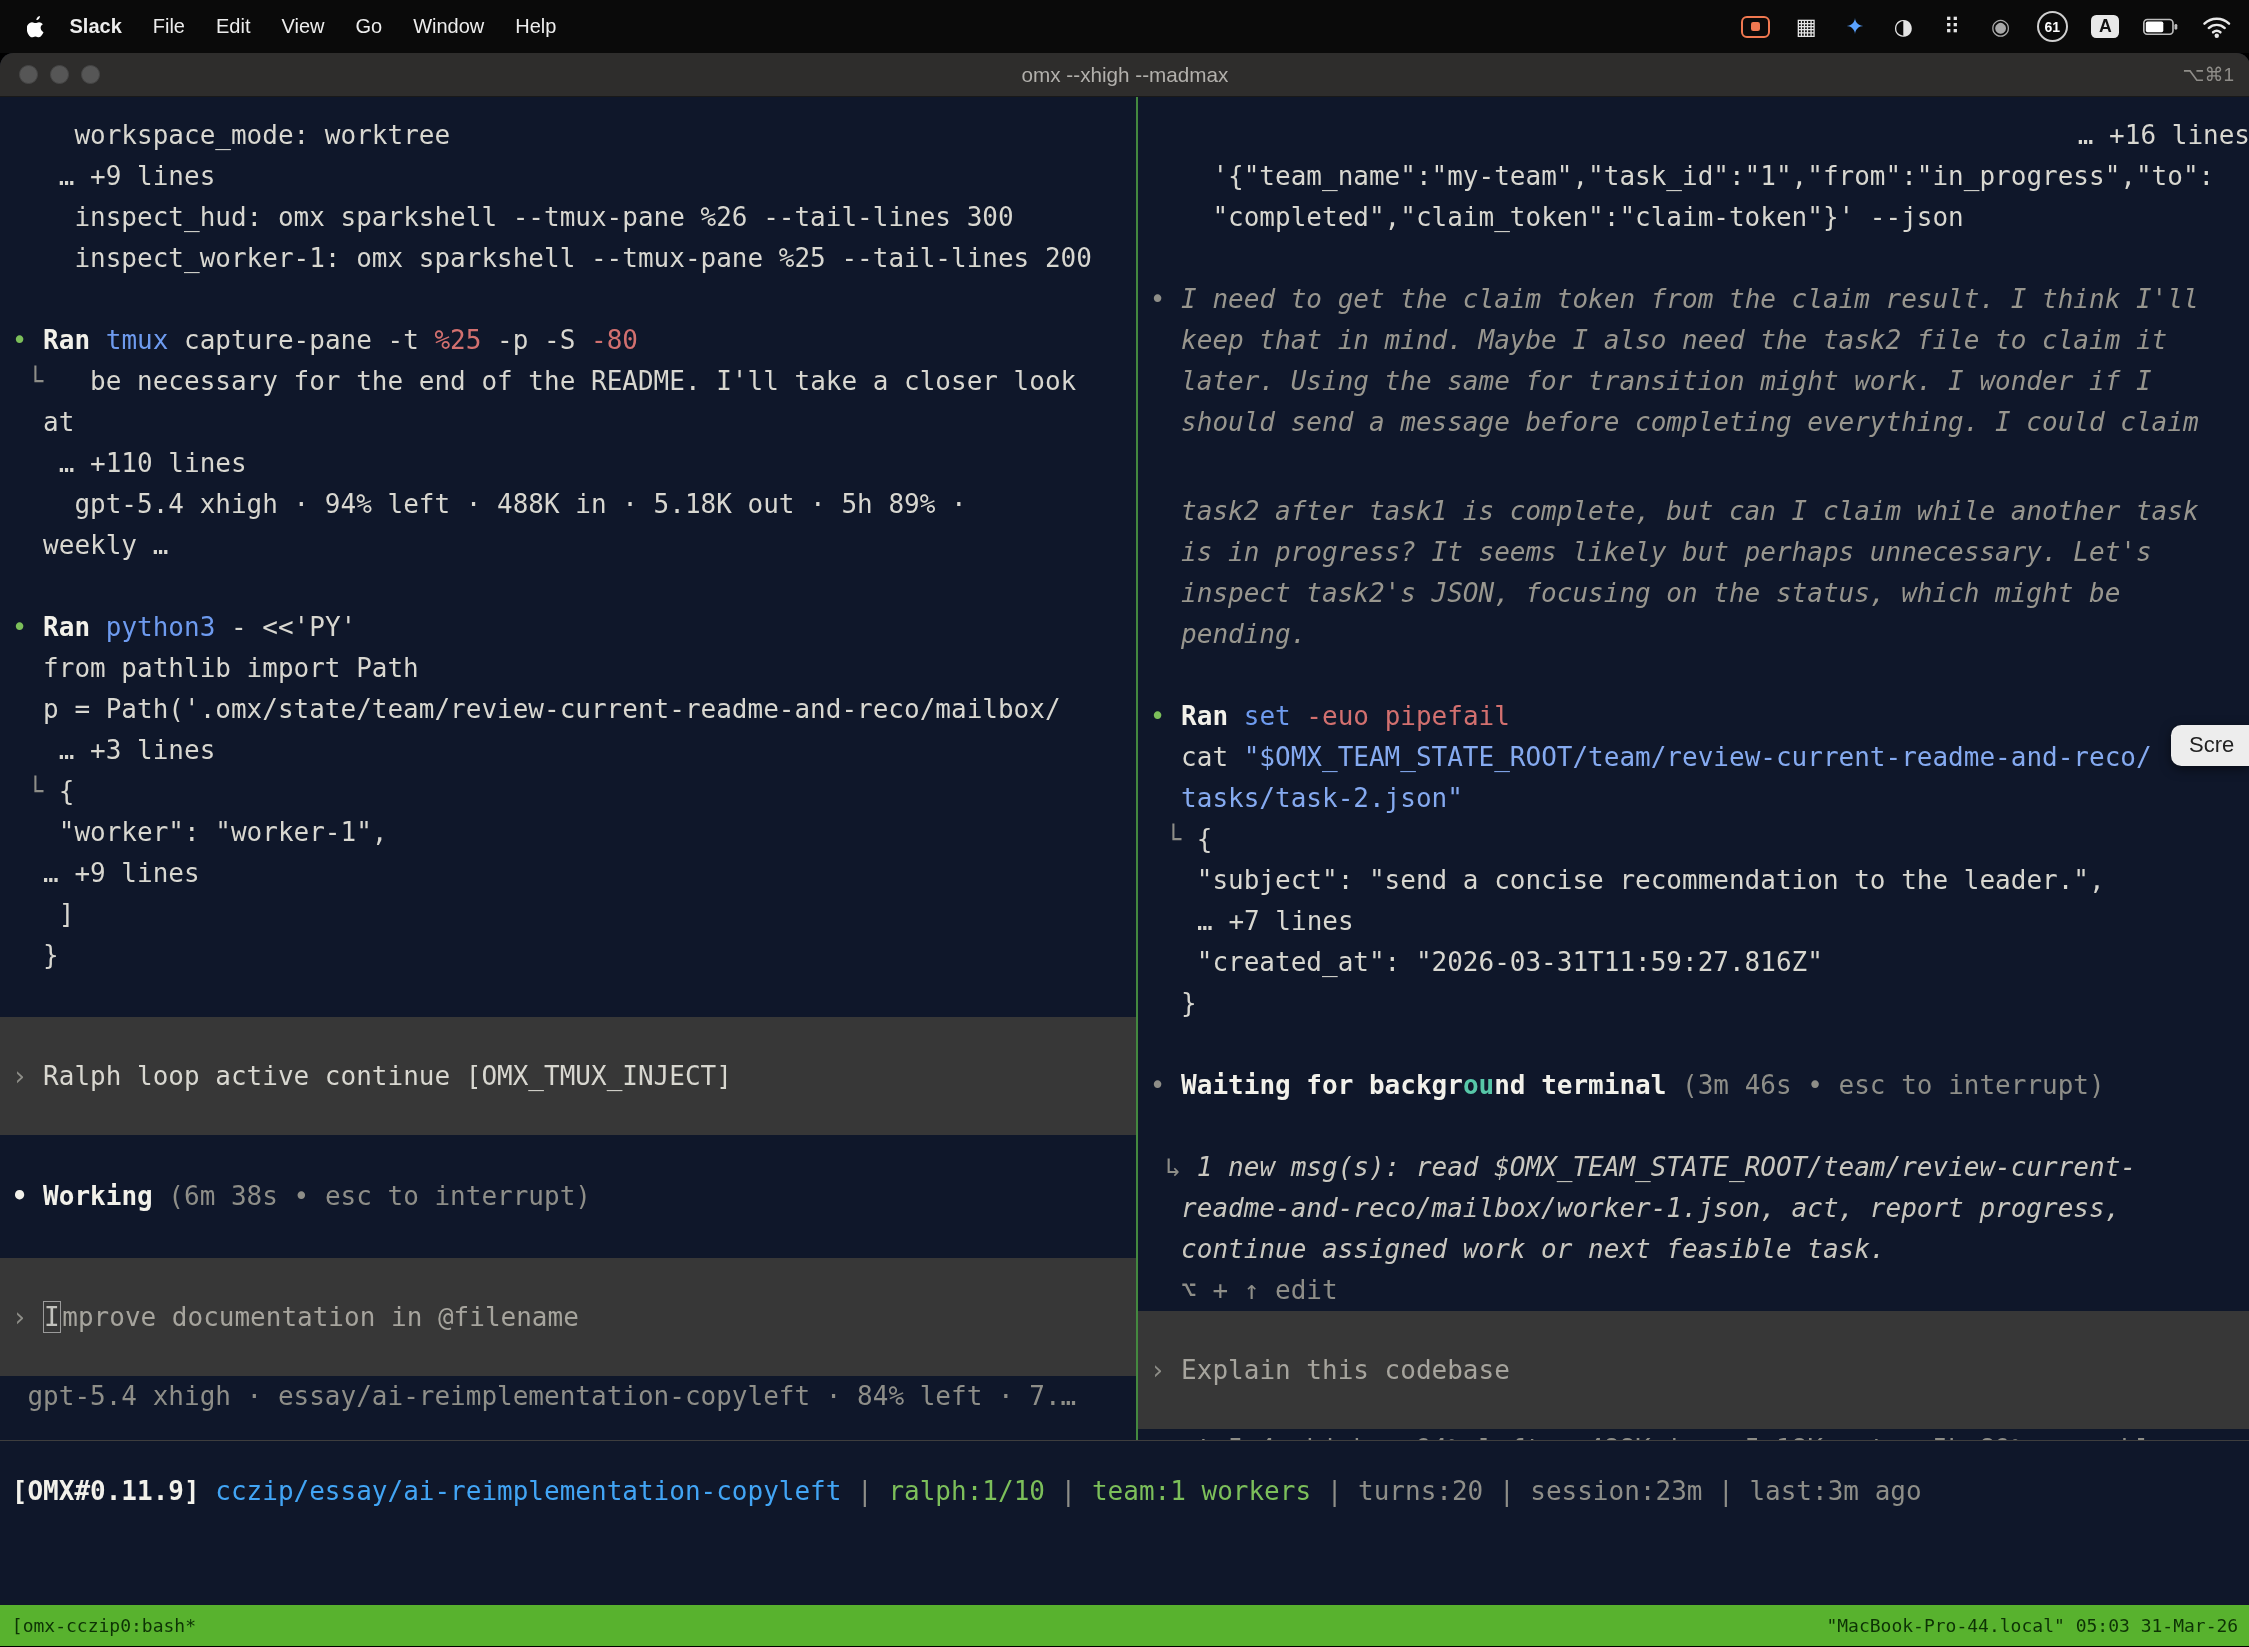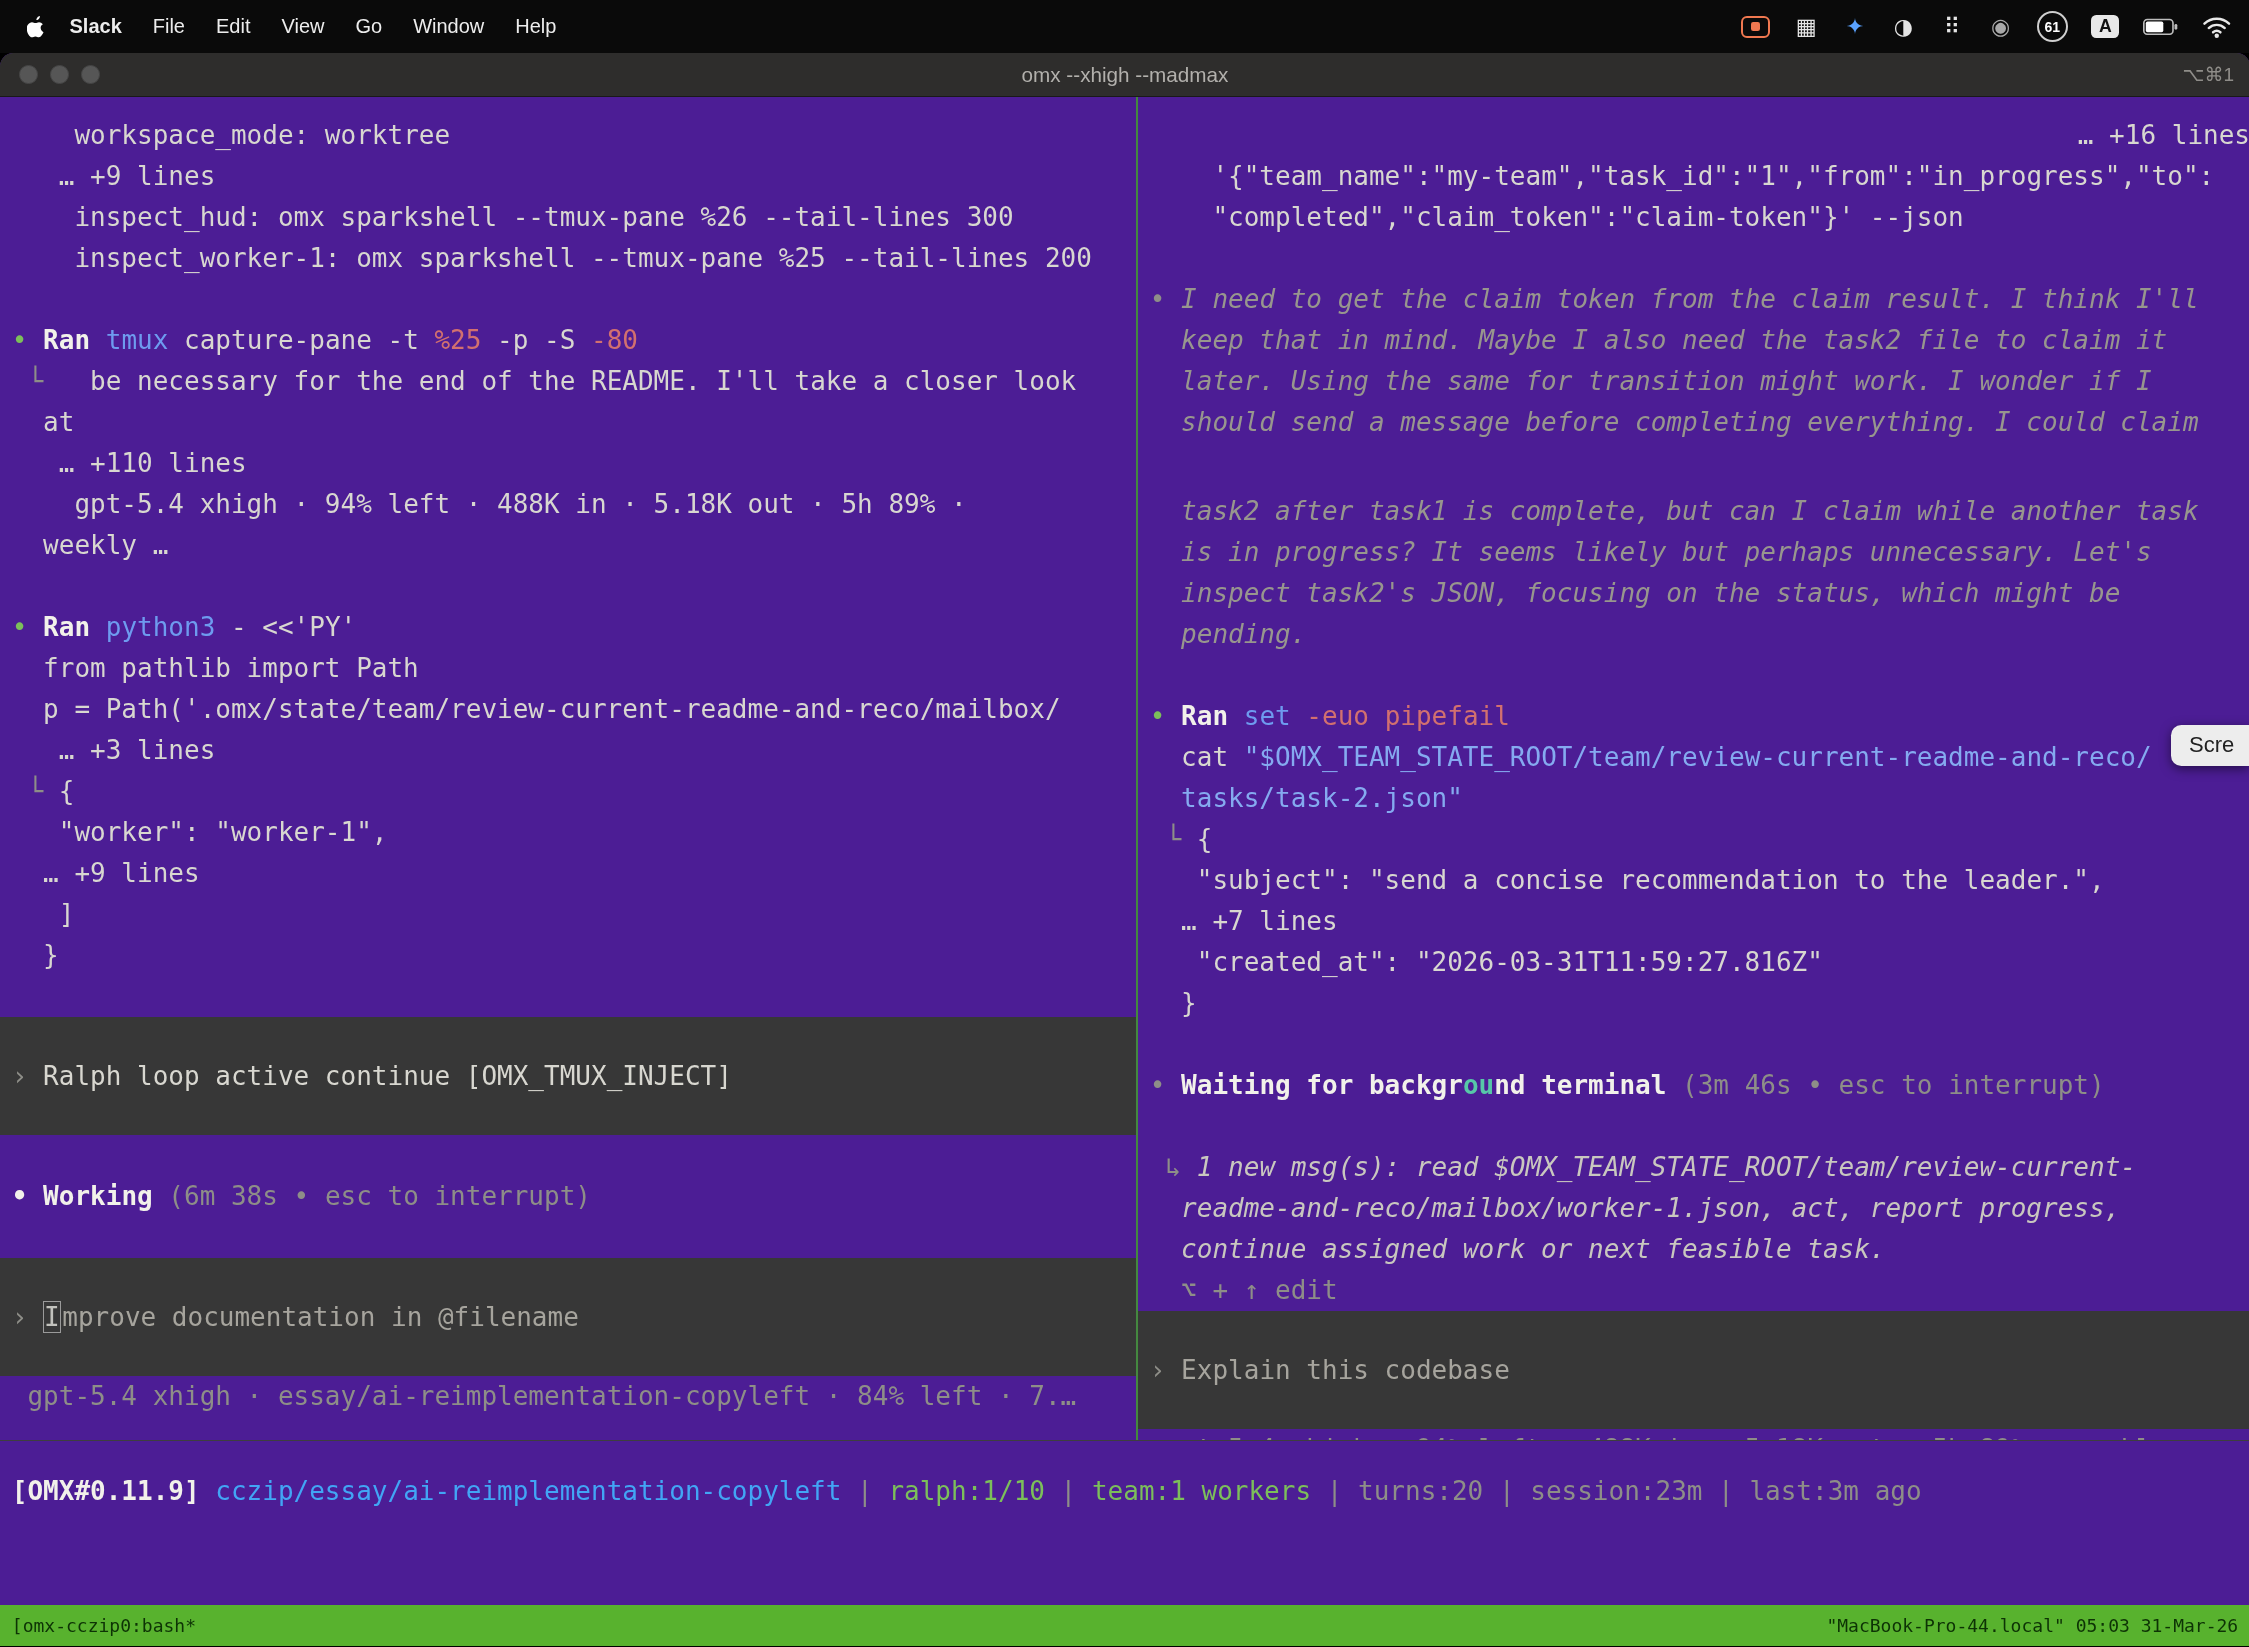--- a/index.html
+++ b/index.html
@@ -17,21 +17,21 @@
   .mi{display:inline-flex;align-items:center;justify-content:center;height:35px;min-width:25px;color:#e4e4e4}
   .mi.glyph{font-family:"DejaVu Sans",sans-serif;font-size:22px}
   .mi.blueicon{color:#5aa2ff}
   .mi.dim{color:#a8a8a8}
   .rec{width:29.5px;height:22px;border:2.2px solid #f07850;border-radius:5.9px;position:relative}
   .rec-dot{width:8.9px;height:8.9px;background:#f07850;border-radius:2.2px}
   .ring{width:31px;height:31px;border:2.2px solid #cfcfcf;border-radius:50%;font-size:14px;font-weight:bold;color:#fff}
   .abadge{width:28px;height:23.6px;background:#e8e8e8;border-radius:5.2px;color:#111;font-weight:bold;font-size:17.7px}
 
   
-  .window{position:absolute;top:53px;left:0;width:2250px;height:1594px;background:#4c1d95;
+  .window{position:absolute;top:53px;left:0;width:2250px;height:1594px;background:#0f172a;
     border-radius:13.3px 13.3px 0 0;overflow:hidden}
   .titlebar{height:44px;background:#2e2d2c;border-bottom:0.7px solid #191919;
     display:flex;align-items:center;position:relative}
   .lights{display:flex;gap:12.5px;padding-left:19px;z-index:2}
   .light{width:18.5px;height:18.5px;border-radius:50%;background:#565656;border:0.7px solid #454545}
   .title{position:absolute;left:0;right:0;text-align:center;color:#b2b0ac;font-size:20.7px}
   .tshort{margin-left:auto;padding-right:16px;color:#8f8d89;font-size:19px;z-index:2}
 
   
   .term{font-family:"DejaVu Sans Mono",monospace;font-size:26px;color:#d8d7d0;height:1549px}
@@ -173,21 +173,21 @@
           <div class="tline" style="padding-left: calc(2ch + 11.8px); margin-top: 48px;"><span class="th">task2 after task1 is complete, but can I claim while another task</span></div>
           <div class="tline" style="padding-left: calc(2ch + 11.8px);"><span class="th">is in progress? It seems likely but perhaps unnecessary. Let's</span></div>
           <div class="tline" style="padding-left: calc(2ch + 11.8px);"><span class="th">inspect task2's JSON, focusing on the status, which might be</span></div>
           <div class="tline" style="padding-left: calc(2ch + 11.8px);"><span class="th">pending.</span></div>
           <div class="tline" style="padding-left: calc(0ch + 11.8px);"></div>
           <div class="tline" style="padding-left: calc(0ch + 11.8px);"><span class="green">• </span><span class="b">Ran </span><span class="blue">set </span><span class="red">-euo pipefail</span></div>
           <div class="tline" style="padding-left: calc(2ch + 11.8px);"><span>cat </span><span class="str">"$OMX_TEAM_STATE_ROOT/team/review-current-readme-and-reco/</span></div>
           <div class="tline" style="padding-left: calc(2ch + 11.8px);"><span class="str">tasks/task-2.json"</span></div>
           <div class="tline" style="padding-left: calc(1ch + 11.8px);"><span class="gray">└ </span><span>{</span></div>
           <div class="tline" style="padding-left: calc(3ch + 11.8px);"><span>"subject": "send a concise recommendation to the leader.",</span></div>
-          <div class="tline" style="padding-left: calc(2ch + 11.8px);"><span>… +7 lines</span></div>
+          <div class="tline" style="padding-left: calc(2ch + 11.8px); margin-left: 16px;"><span>… +7 lines</span></div>
           <div class="tline" style="padding-left: calc(3ch + 11.8px);"><span>"created_at": "2026-03-31T11:59:27.816Z"</span></div>
           <div class="tline" style="padding-left: calc(2ch + 11.8px);"><span>}</span></div>
           <div class="tline" style="padding-left: calc(0ch + 11.8px);"></div>
           <div class="tline" style="padding-left: calc(0ch + 11.8px);"><span class="gray">• </span><span class="b">Waiting for backgr</span><span class="shim">ou</span><span class="b">nd terminal </span><span class="gray">(3m 46s • esc to interrupt)</span></div>
           <div class="tline" style="padding-left: calc(0ch + 11.8px);"></div>
           <div class="tline" style="padding-left: calc(1ch + 11.8px);"><span class="gray">↳ </span><span class="ital">1 new msg(s): read $OMX_TEAM_STATE_ROOT/team/review-current-</span></div>
           <div class="tline" style="padding-left: calc(2ch + 11.8px);"><span class="ital">readme-and-reco/mailbox/worker-1.json, act, report progress,</span></div>
           <div class="tline" style="padding-left: calc(2ch + 11.8px);"><span class="ital">continue assigned work or next feasible task.</span></div>
           <div class="tline" style="padding-left: calc(2ch + 11.8px);"><span class="gray">⌥ + ↑ edit</span></div>
           <div class="tline band" style="padding-left: calc(0ch + 11.8px);"><span class="gray">› </span><span class="gray2">Explain this codebase</span></div>

